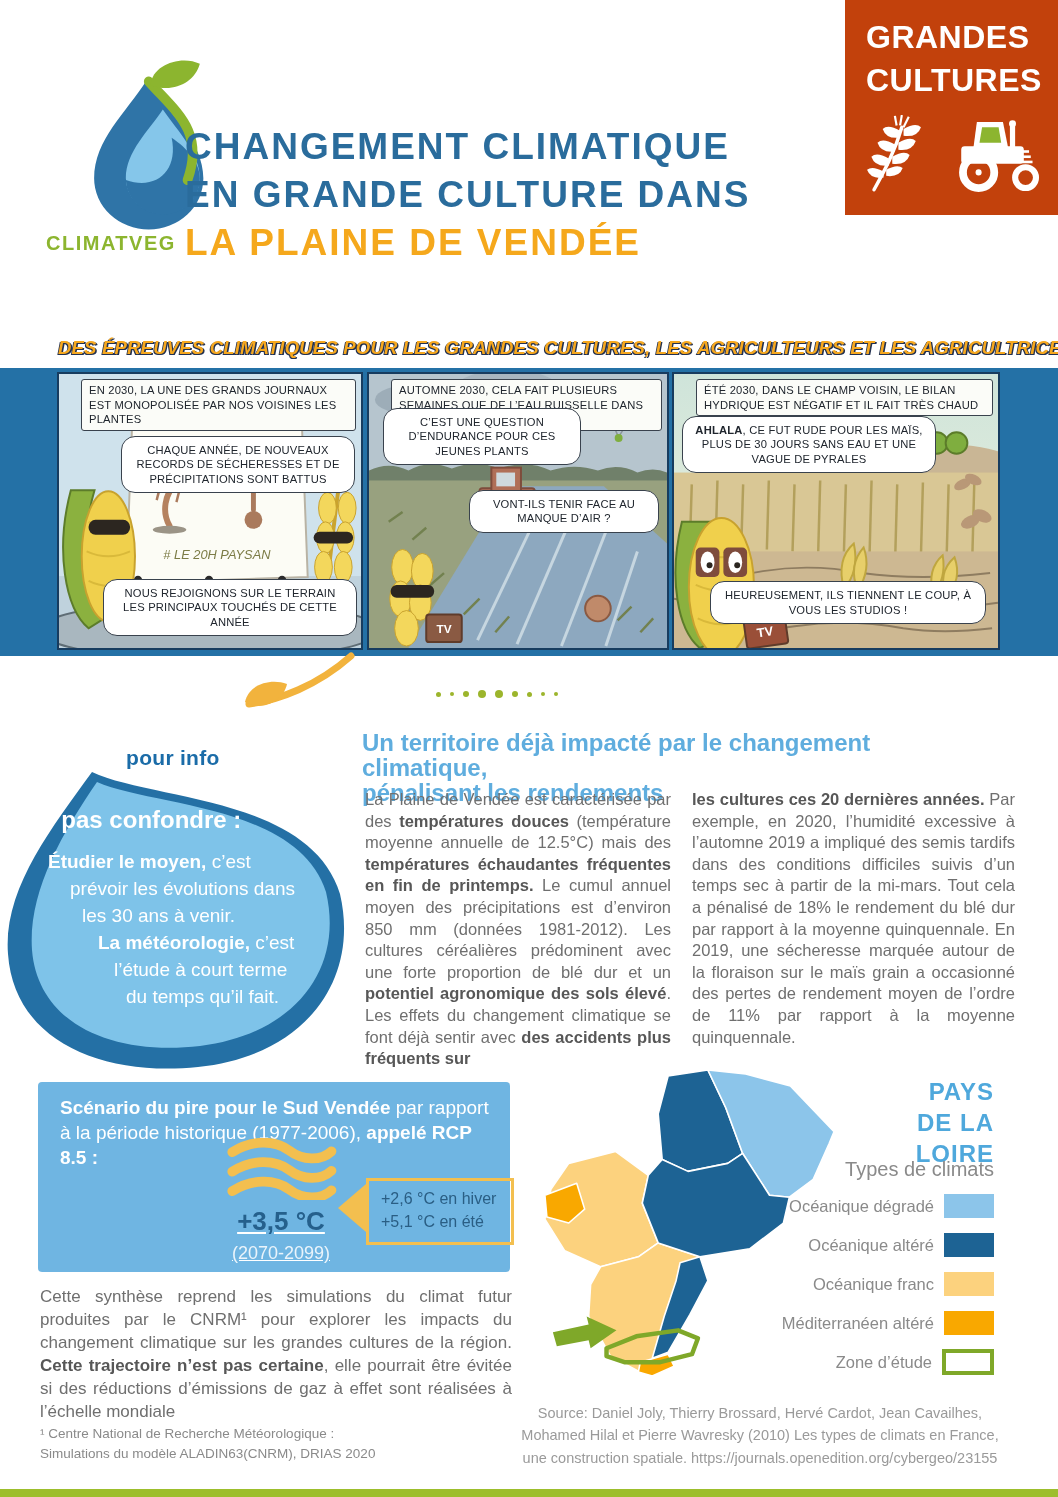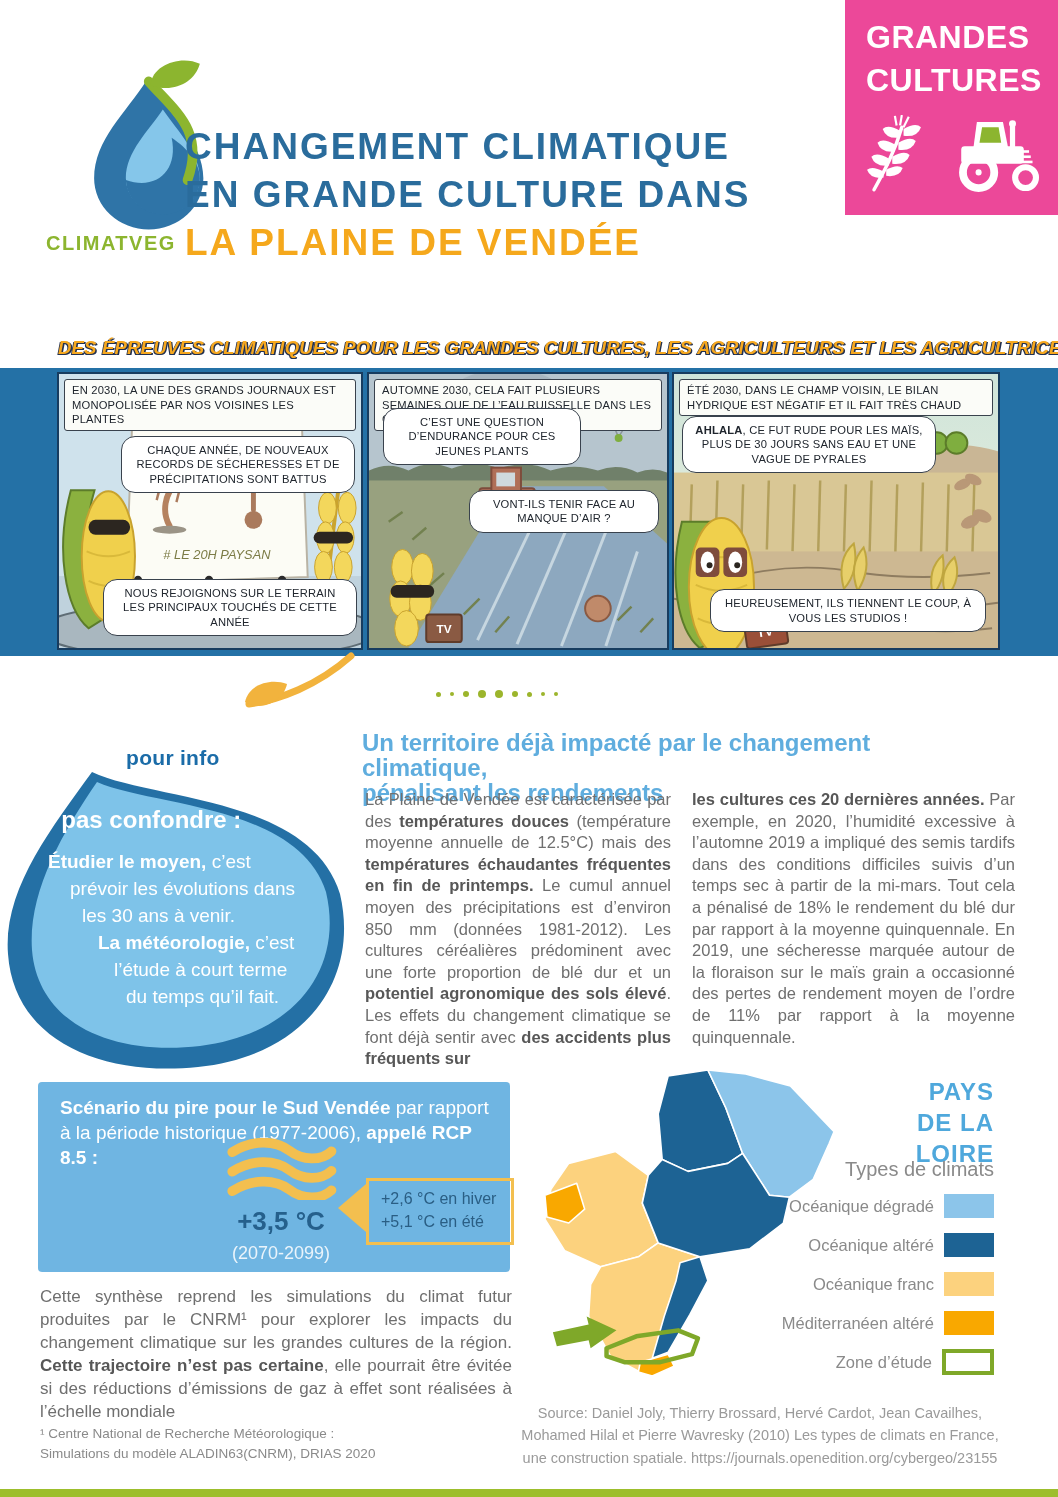--- a/index.html
+++ b/index.html
@@ -8,48 +8,48 @@
   .abs{position:absolute;}
 
   
   .logo-wrap{left:58px;top:55px;width:185px;height:185px;}
   .logo-text{left:46px;top:232px;width:180px;font-size:20px;font-weight:bold;
              letter-spacing:1.5px;color:#8cb52f;}
   .title-line{left:185px;font-weight:bold;letter-spacing:2px;white-space:nowrap;}
   .t1{top:126px;font-size:37px;color:#2a6c9c;}
   .t2{top:174px;font-size:37px;color:#2a6c9c;}
   .t3{top:222px;font-size:37px;color:#f5a81c;}
-  .badge{right:0;top:0;width:213px;height:215px;background:#ec4899;color:#fff;}
+  .badge{right:0;top:0;width:213px;height:215px;background:#c2410c;color:#fff;}
   .badge-text{padding:16px 0 0 21px;font-size:32px;font-weight:bold;line-height:1.35;letter-spacing:.5px;}
   .badge-icons{position:absolute;left:18px;bottom:16px;display:flex;align-items:flex-end;gap:22px;}
 
   
   .banner{left:58px;top:337px;width:960px;font-size:18.5px;font-weight:bold;font-style:italic;
           color:#f6a81f;letter-spacing:.2px;white-space:nowrap;
           text-shadow:1.4px 1.4px 0 #233150, -1px 1px 0 #233150;}
 
   
   .comic-band{left:0;top:368px;width:1058px;height:288px;background:#2471a6;}
   .panel{position:absolute;top:4px;height:278px;border:2px solid #173c5f;background:#cfe2ec;
          box-sizing:border-box;overflow:hidden;}
   .panel1{left:57px;width:306px;}
   .panel2{left:367px;width:302px;}
   .panel3{left:672px;width:328px;}
   .scene{position:absolute;left:0;top:0;width:100%;height:100%;}
-  .caption{position:absolute;top:5px;left:5px;right:5px;z-index:3;background:#fbfcf8;
+  .caption{position:absolute;top:5px;left:22px;right:5px;z-index:3;background:#fbfcf8;
            border:1.6px solid #39424d;border-radius:3px;padding:3px 7px;font-size:11.2px;
            line-height:1.3;color:#20262e;letter-spacing:.2px;}
   .bubble{position:absolute;z-index:3;background:#ffffff;border:1.6px solid #39424d;border-radius:14px;
           padding:6px 10px;font-size:11.2px;line-height:1.28;text-align:center;color:#20262e;letter-spacing:.2px;}
   .p1b1{top:62px;left:62px;width:212px;}
   .p1b2{bottom:12px;left:44px;width:232px;}
   .p2b1{top:34px;left:14px;width:176px;}
   .p2b2{top:116px;right:8px;width:168px;}
   .p3b1{top:42px;left:8px;width:232px;}
-  .p3b2{bottom:16px;right:12px;width:254px;}
+  .p3b2{bottom:24px;right:12px;width:254px;}
 
   
   .leaf-swoosh{left:243px;top:652px;width:112px;height:58px;}
   .dots{left:436px;top:690px;width:190px;display:flex;align-items:center;gap:9px;}
   .dots i{display:block;border-radius:50%;background:#9cb52c;}
 
   
   .kicker{left:126px;top:746px;font-size:21px;font-weight:bold;color:#1b6ca8;letter-spacing:.3px;}
   .blob-svg{left:0;top:772px;width:352px;height:300px;}
   .blob-title{left:24px;top:806px;font-size:24px;font-weight:bold;color:#ffffff;z-index:2;}
@@ -67,21 +67,21 @@
   .col{top:789px;font-size:16.5px;line-height:21.6px;text-align:justify;color:#6f6f6f;}
   .col b{color:#575757;}
   .col1{left:365px;width:306px;}
   .col2{left:692px;width:323px;}
 
   
   .scenario{left:38px;top:1082px;width:472px;height:190px;background:#6fb5e2;border-radius:4px;color:#fff;}
   .scen-title{position:absolute;left:22px;top:13px;right:18px;font-size:19px;line-height:25px;}
   .scen-group{position:absolute;text-align:center;}
   .scen-near{left:28px;top:74px;width:130px;}
-  .scen-far{left:168px;top:56px;width:150px;}
+  .scen-far{left:168px;top:56px;width:150px;text-decoration:underline;}
   .scen-temp{font-weight:bold;color:#25608c;}
   .scen-near .scen-temp{font-size:20px;margin-top:3px;}
   .scen-far .scen-temp{font-size:26px;margin-top:2px;}
   .scen-period{font-size:18px;color:#eaf4fb;margin-top:6px;}
   .callout{position:absolute;left:328px;top:96px;width:122px;border:3px solid #f3bf4f;
            padding:6px 8px 9px 12px;font-size:16px;color:#2a5e84;line-height:23px;white-space:nowrap;}
   .callout-arrow{position:absolute;left:300px;top:102px;width:28px;height:48px;}
 
   
   .closing{left:40px;top:1285px;width:472px;font-size:17px;line-height:23px;text-align:justify;color:#6f6f6f;}

